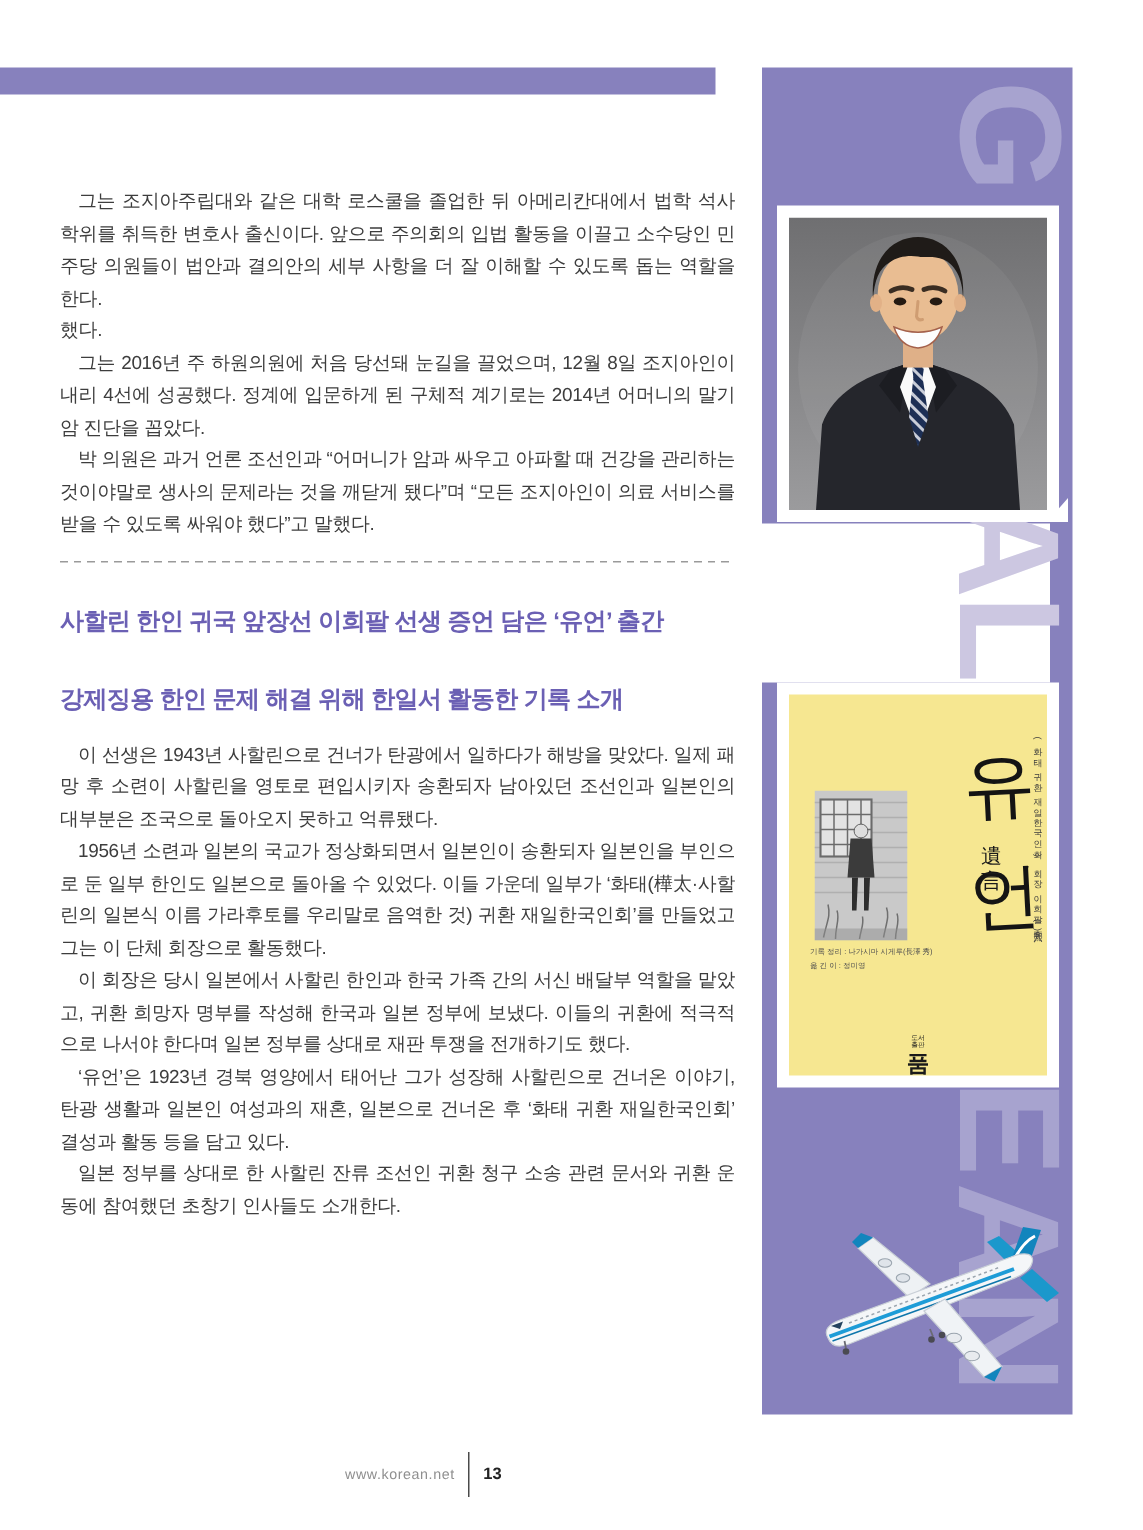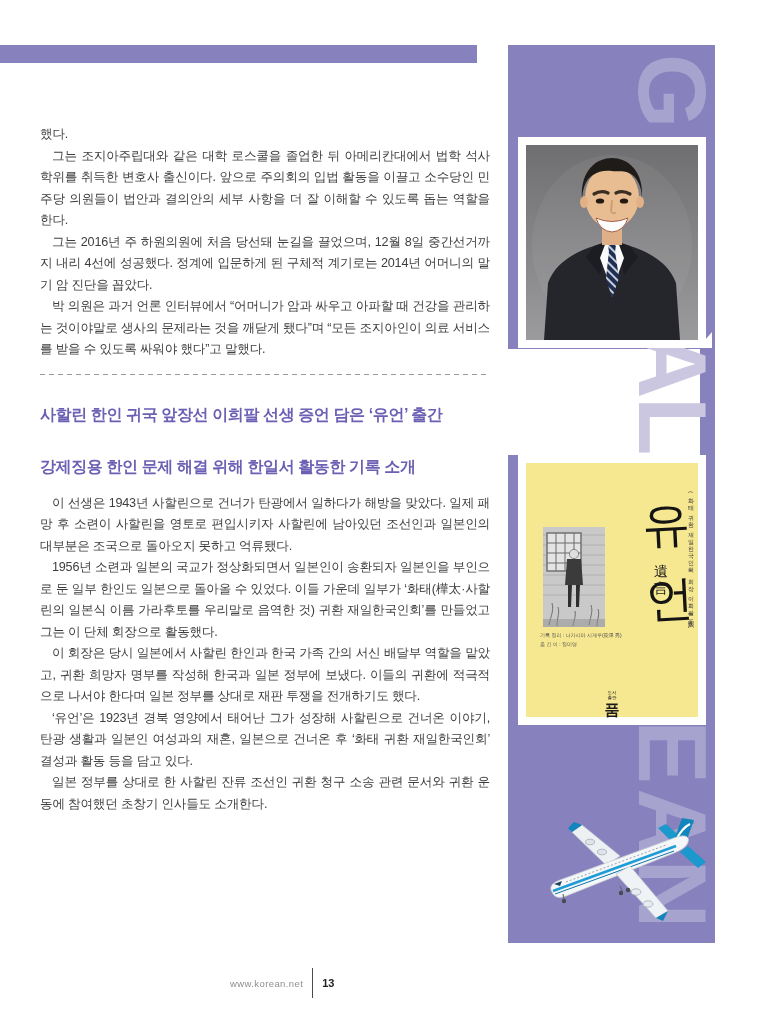--- a/index.html
+++ b/index.html
@@ -215,32 +215,32 @@
       <line x1="27" y1="82" x2="28" y2="87" stroke="#6a6a72" stroke-width="1.2"></line>
       <circle cx="28" cy="89" r="2.2" fill="#4a4a52"></circle>
       <line x1="84" y1="74" x2="86" y2="79" stroke="#6a6a72" stroke-width="1.2"></line>
       <circle cx="85" cy="81" r="2.2" fill="#4a4a52"></circle>
       <circle cx="92" cy="78" r="2.2" fill="#4a4a52"></circle>
     </svg>
   </div>
 
   <main class="column">
     <section>
+        <p class="para indent">그는 조지아주립대와 같은 대학 로스쿨을 졸업한 뒤 아메리칸대에서 법학 석사학위를 취득한 변호사 출신이다. 앞으로 주의회의 입법 활동을 이끌고 소수당인 민주당 의원들이 법안과 결의안의 세부 사항을 더 잘 이해할 수 있도록 돕는 역할을 한다.</p>
         <p class="para">했다.</p>
-        <p class="para indent">그는 조지아주립대와 같은 대학 로스쿨을 졸업한 뒤 아메리칸대에서 법학 석사학위를 취득한 변호사 출신이다. 앞으로 주의회의 입법 활동을 이끌고 소수당인 민주당 의원들이 법안과 결의안의 세부 사항을 더 잘 이해할 수 있도록 돕는 역할을 한다.</p>
-        <p class="para indent">그는 2016년 주 하원의원에 처음 당선돼 눈길을 끌었으며, 12월 8일 중간선거까지 내리 4선에 성공했다. 정계에 입문하게 된 구체적 계기로는 2014년 어머니의 말기 암 진단을 꼽았다.</p>
-        <p class="para indent">박 의원은 과거 언론 인터뷰에서 “어머니가 암과 싸우고 아파할 때 건강을 관리하는 것이야말로 생사의 문제라는 것을 깨닫게 됐다”며 “모든 조지아인이 의료 서비스를 받을 수 있도록 싸워야 했다”고 말했다.</p>
+        <p class="para indent">그는 2016년 주 하원의원에 처음 당선돼 눈길을 끌었으며, 12월 8일 조지아인이 내리 4선에 성공했다. 정계에 입문하게 된 구체적 계기로는 2014년 어머니의 말기 암 진단을 꼽았다.</p>
+        <p class="para indent">박 의원은 과거 언론 조선인과 “어머니가 암과 싸우고 아파할 때 건강을 관리하는 것이야말로 생사의 문제라는 것을 깨닫게 됐다”며 “모든 조지아인이 의료 서비스를 받을 수 있도록 싸워야 했다”고 말했다.</p>
       </section>
     <div class="divider"></div>
     <h2 class="headline">
       <span>사할린 한인 귀국 앞장선 이희팔 선생 증언 담은 ‘유언’ 출간</span>
       <span>강제징용 한인 문제 해결 위해 한일서 활동한 기록 소개</span>
     </h2>
     <section>
-        <p class="para indent">이 선생은 1943년 사할린으로 건너가 탄광에서 일하다가 해방을 맞았다. 일제 패망 후 소련이 사할린을 영토로 편입시키자 사할린에 남아있던 조선인과 일본인의 대부분은 조국으로 돌아오지 못하고 억류됐다.</p>
+        <p class="para indent">이 선생은 1943년 사할린으로 건너가 탄광에서 일하다가 해방을 맞았다. 일제 패망 후 소련이 사할린을 영토로 편입시키자 송환되자 남아있던 조선인과 일본인의 대부분은 조국으로 돌아오지 못하고 억류됐다.</p>
         <p class="para indent">1956년 소련과 일본의 국교가 정상화되면서 일본인이 송환되자 일본인을 부인으로 둔 일부 한인도 일본으로 돌아올 수 있었다. 이들 가운데 일부가 ‘화태(樺太·사할린의 일본식 이름 가라후토를 우리말로 음역한 것) 귀환 재일한국인회’를 만들었고 그는 이 단체 회장으로 활동했다.</p>
         <p class="para indent">이 회장은 당시 일본에서 사할린 한인과 한국 가족 간의 서신 배달부 역할을 맡았고, 귀환 희망자 명부를 작성해 한국과 일본 정부에 보냈다. 이들의 귀환에 적극적으로 나서야 한다며 일본 정부를 상대로 재판 투쟁을 전개하기도 했다.</p>
         <p class="para indent">‘유언’은 1923년 경북 영양에서 태어난 그가 성장해 사할린으로 건너온 이야기, 탄광 생활과 일본인 여성과의 재혼, 일본으로 건너온 후 ‘화태 귀환 재일한국인회’ 결성과 활동 등을 담고 있다.</p>
         <p class="para indent">일본 정부를 상대로 한 사할린 잔류 조선인 귀환 청구 소송 관련 문서와 귀환 운동에 참여했던 초창기 인사들도 소개한다.</p>
       </section>
   </main>
 
   <footer class="footer">
     <span class="url">www.korean.net</span>
     <span class="fdiv"></span>

